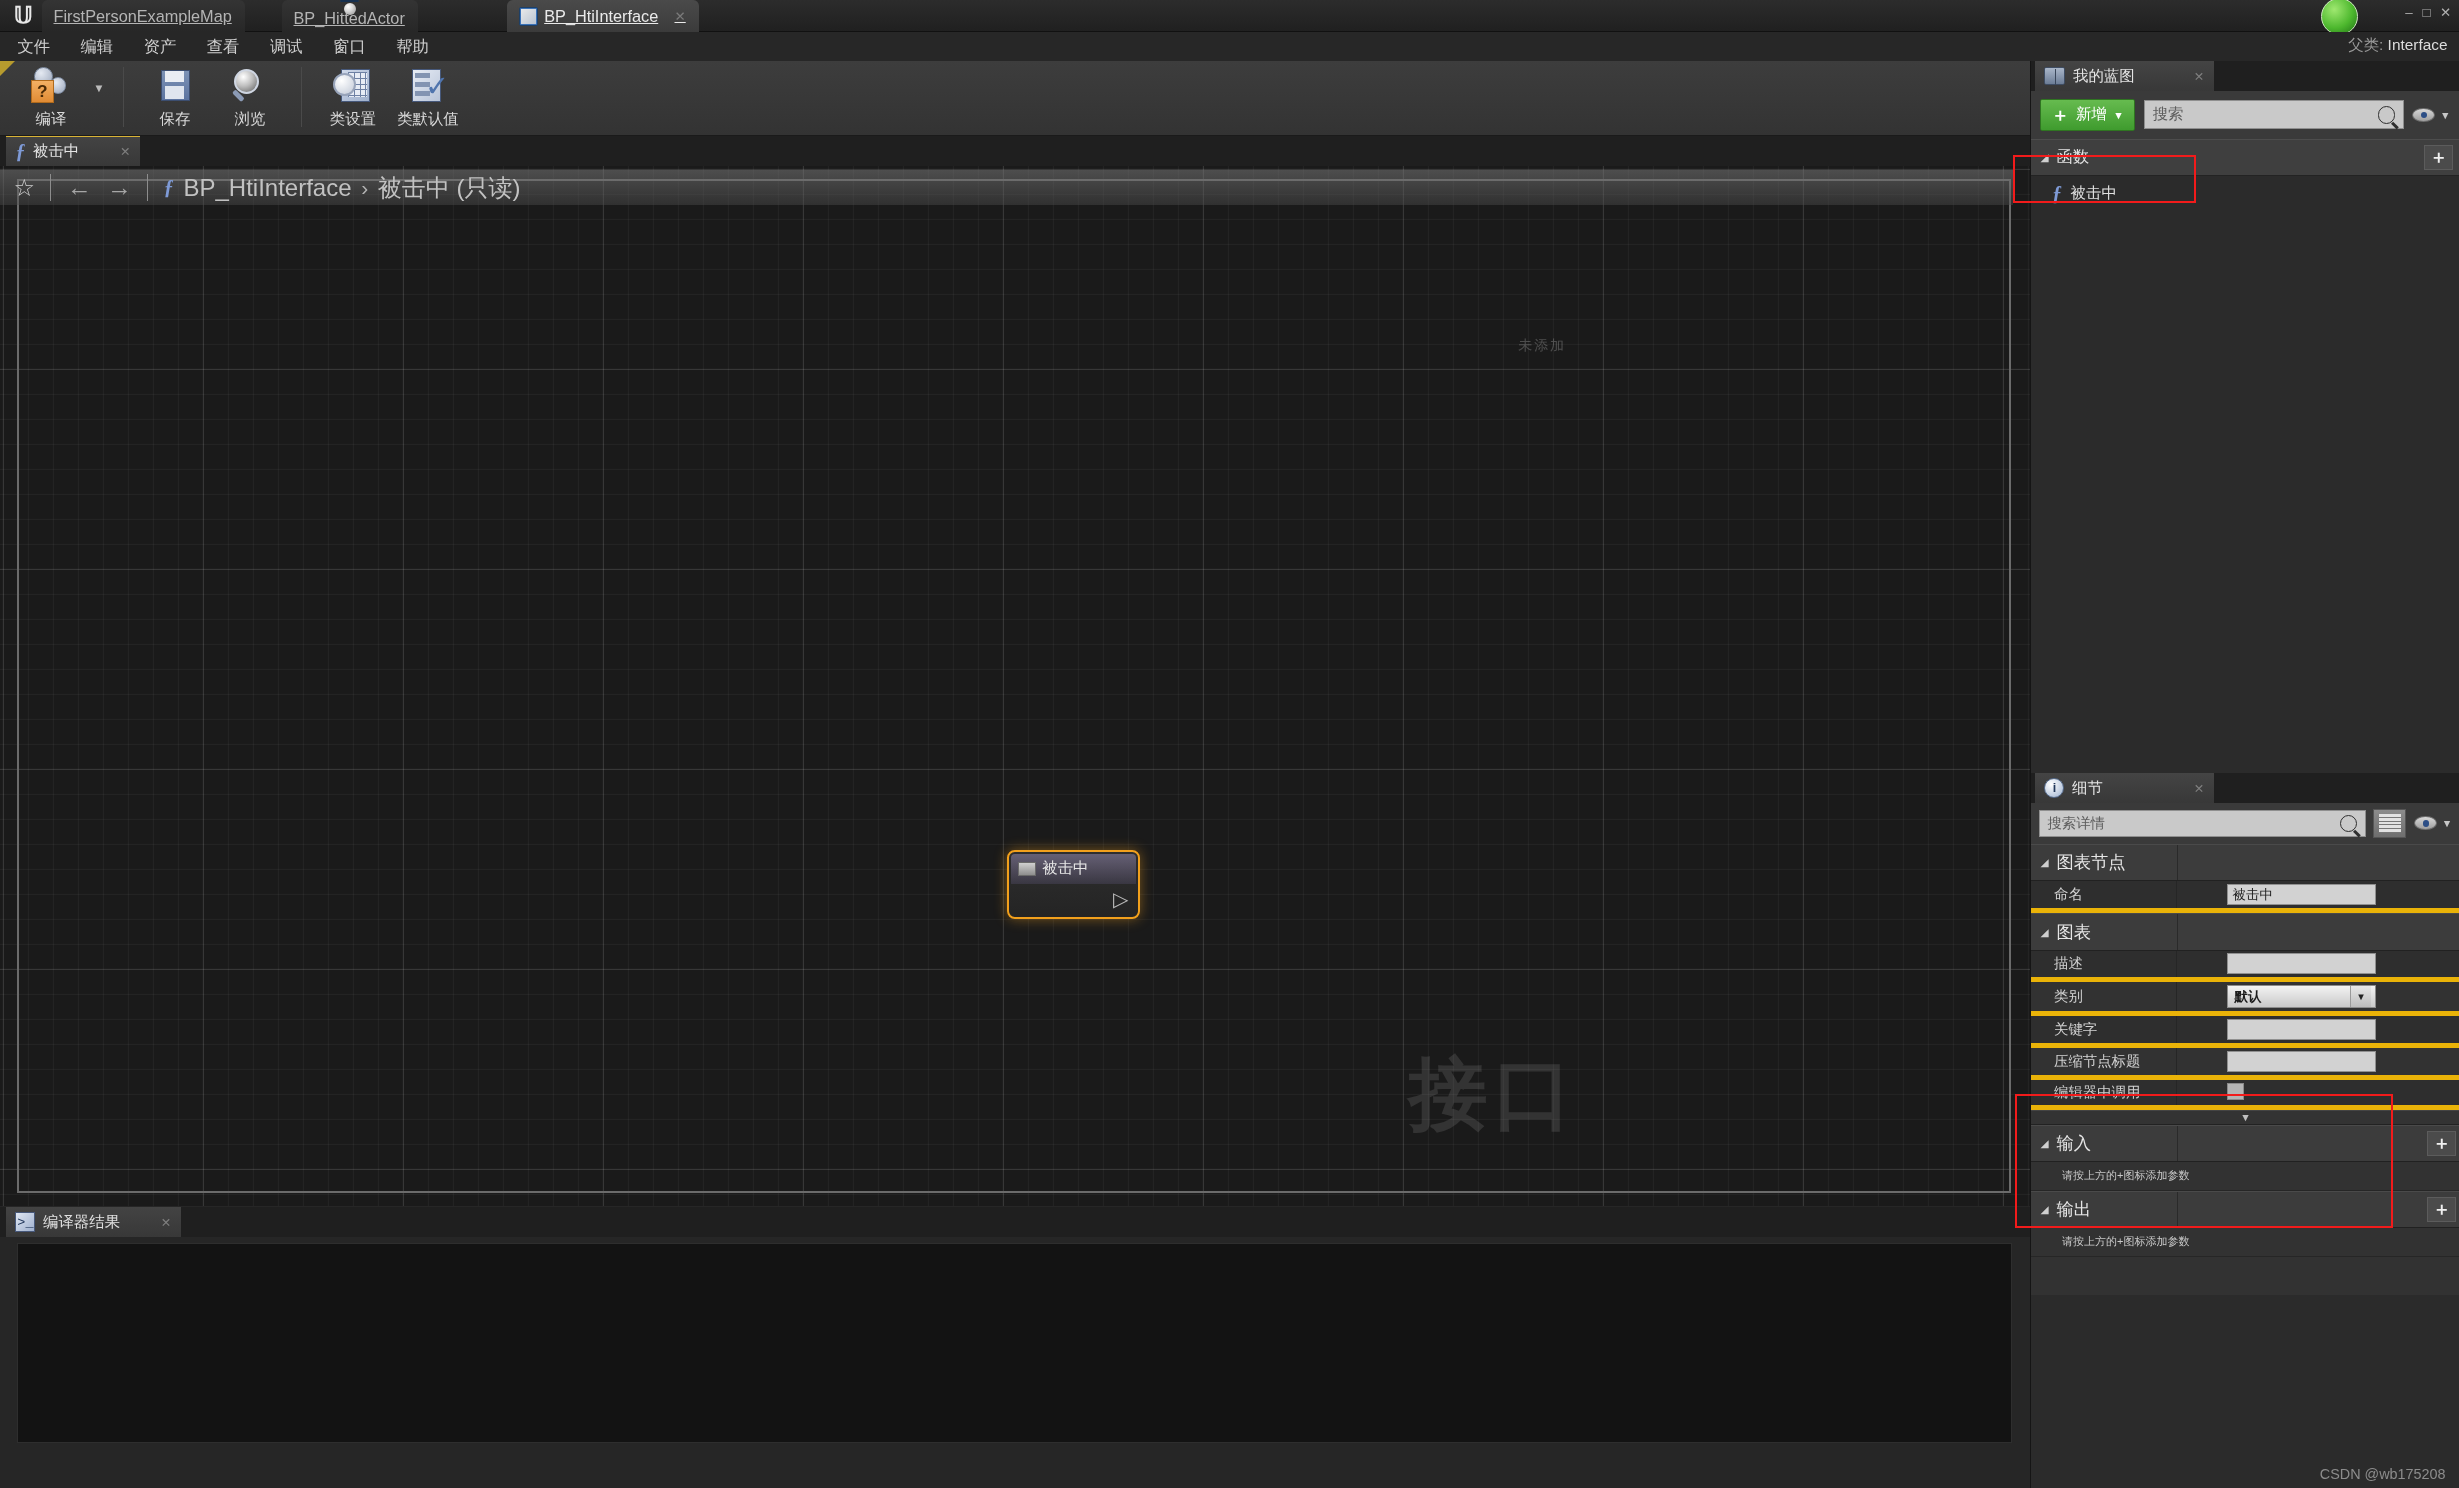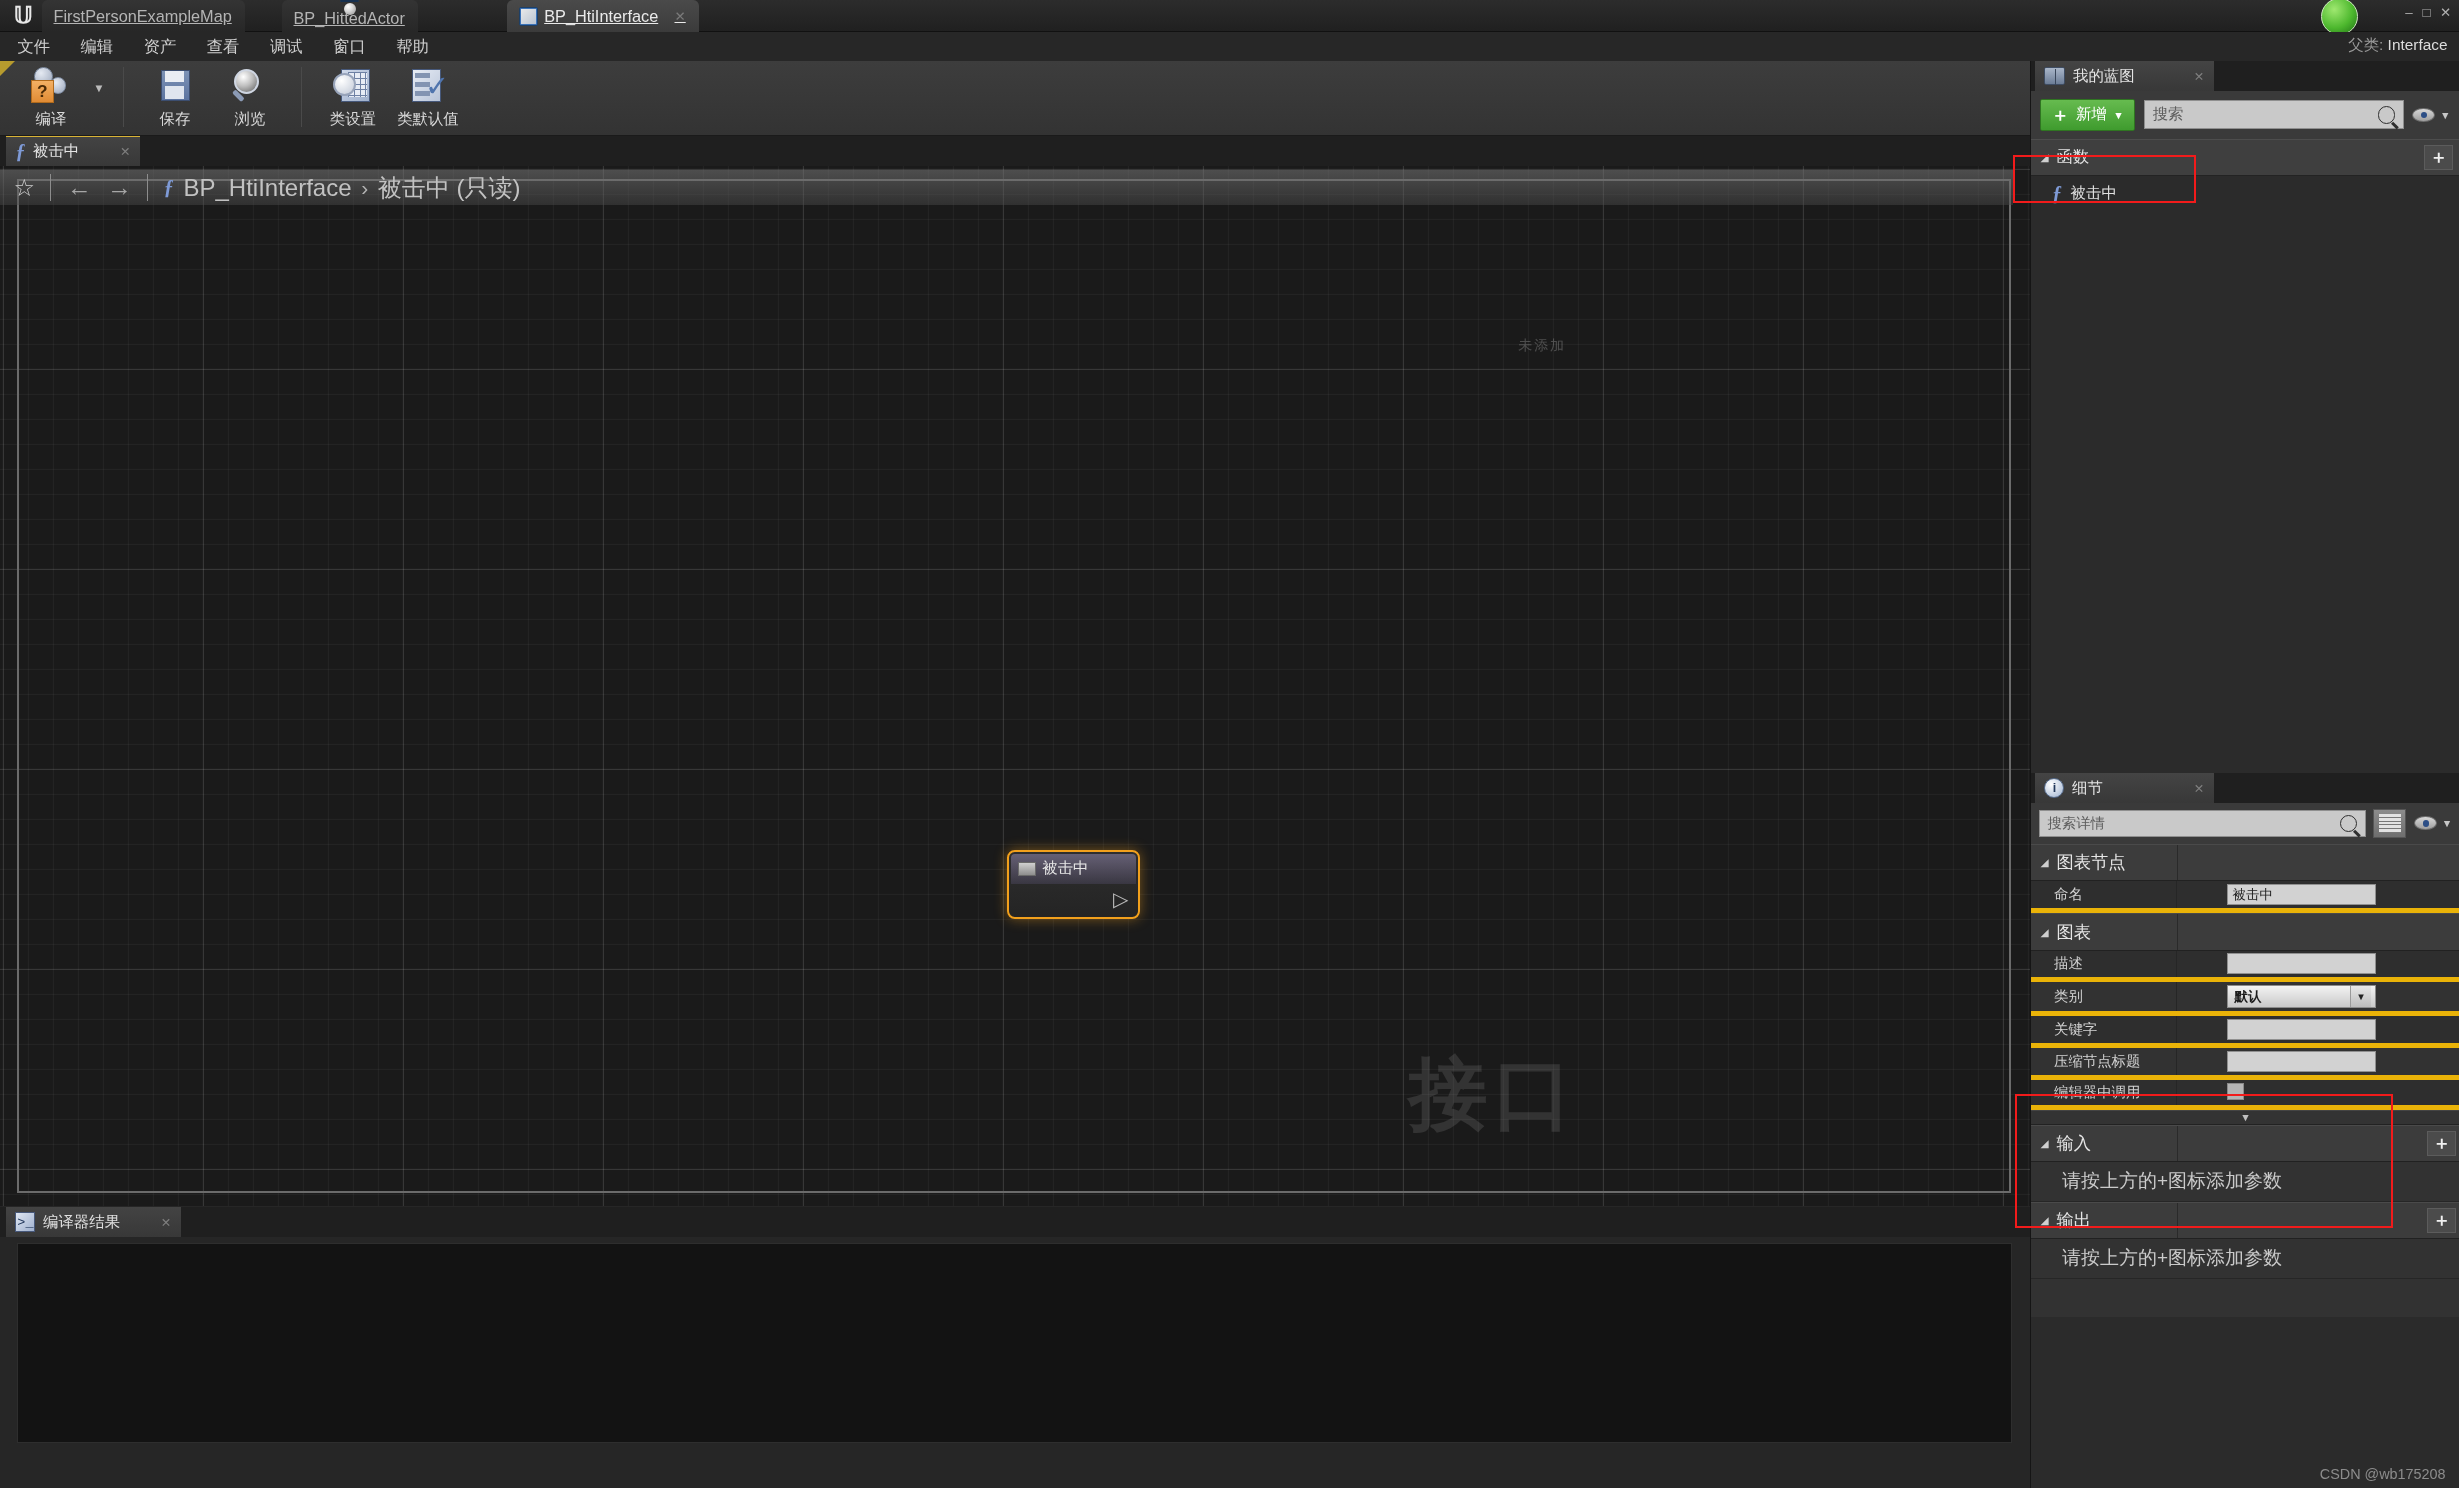--- a/index.html
+++ b/index.html
@@ -406,21 +406,21 @@
     color: #c0c0c0; font-size: 10.6px;
   }
   .io-hdr {
     display: flex; align-items: center; justify-content: space-between;
     background: #3c3c3c; border-top: 1px solid #4a4a4a; border-bottom: 1px solid #212121;
     padding: 4.8px 3.8px 4.8px 9.6px; font-size: 17.3px; color: #e6e6e6; position: relative;
   }
   .io-hdr::after {
     content:""; position:absolute; left: 146px; top:0; bottom:0; width:1px; background:#2a2a2a;
   }
-  .io-hint { padding: 6.7px 0 6.7px 31px; font-size: 19px; color: #cacaca; background: #323232;
+  .io-hint { padding: 6.7px 0 6.7px 31px; font-size: 11px; color: #cacaca; background: #323232;
              border-bottom: 1px solid #262626; }
   .io-rest { background: #323232; height: 38px; }
 
   .credit {
     position: absolute; right: 13.4px; bottom: 5.8px; font-size: 14.4px; color: #8c8c8c;
   }
 </style>
 </head>
 <body>
 

